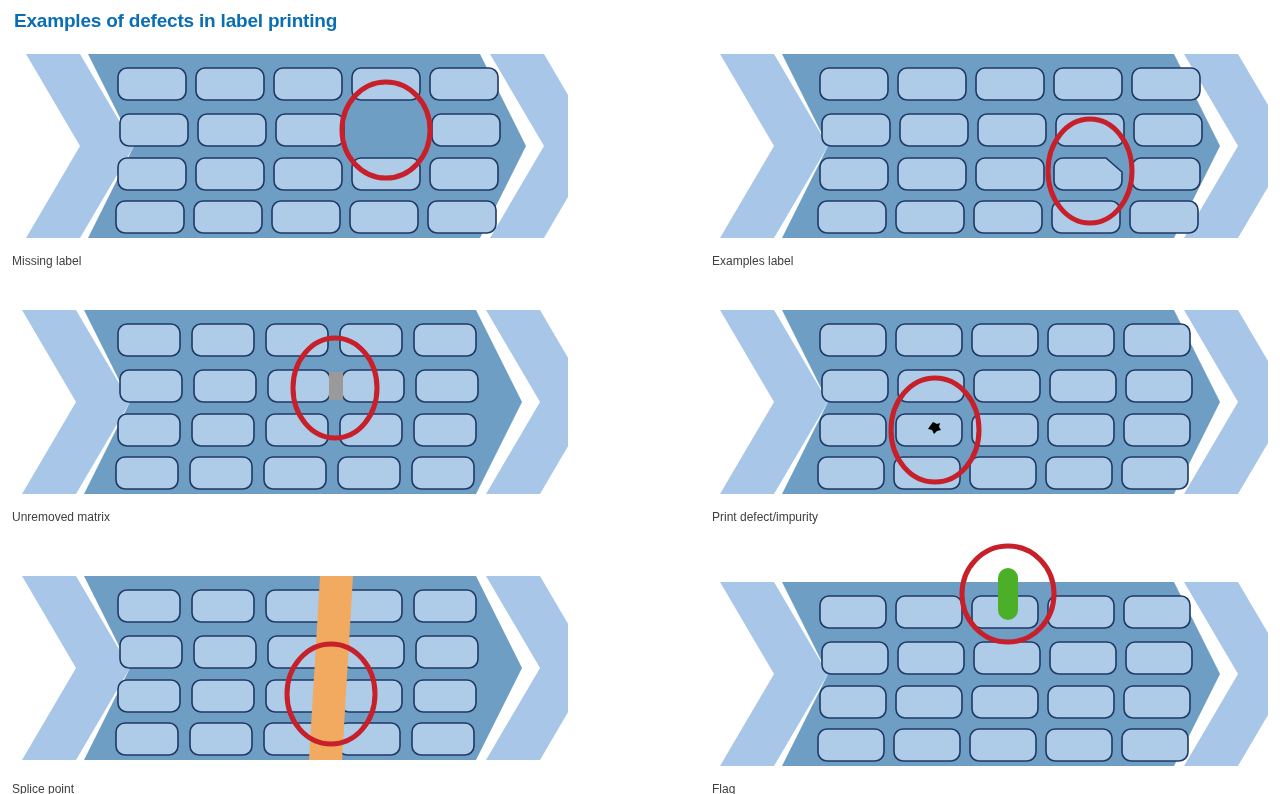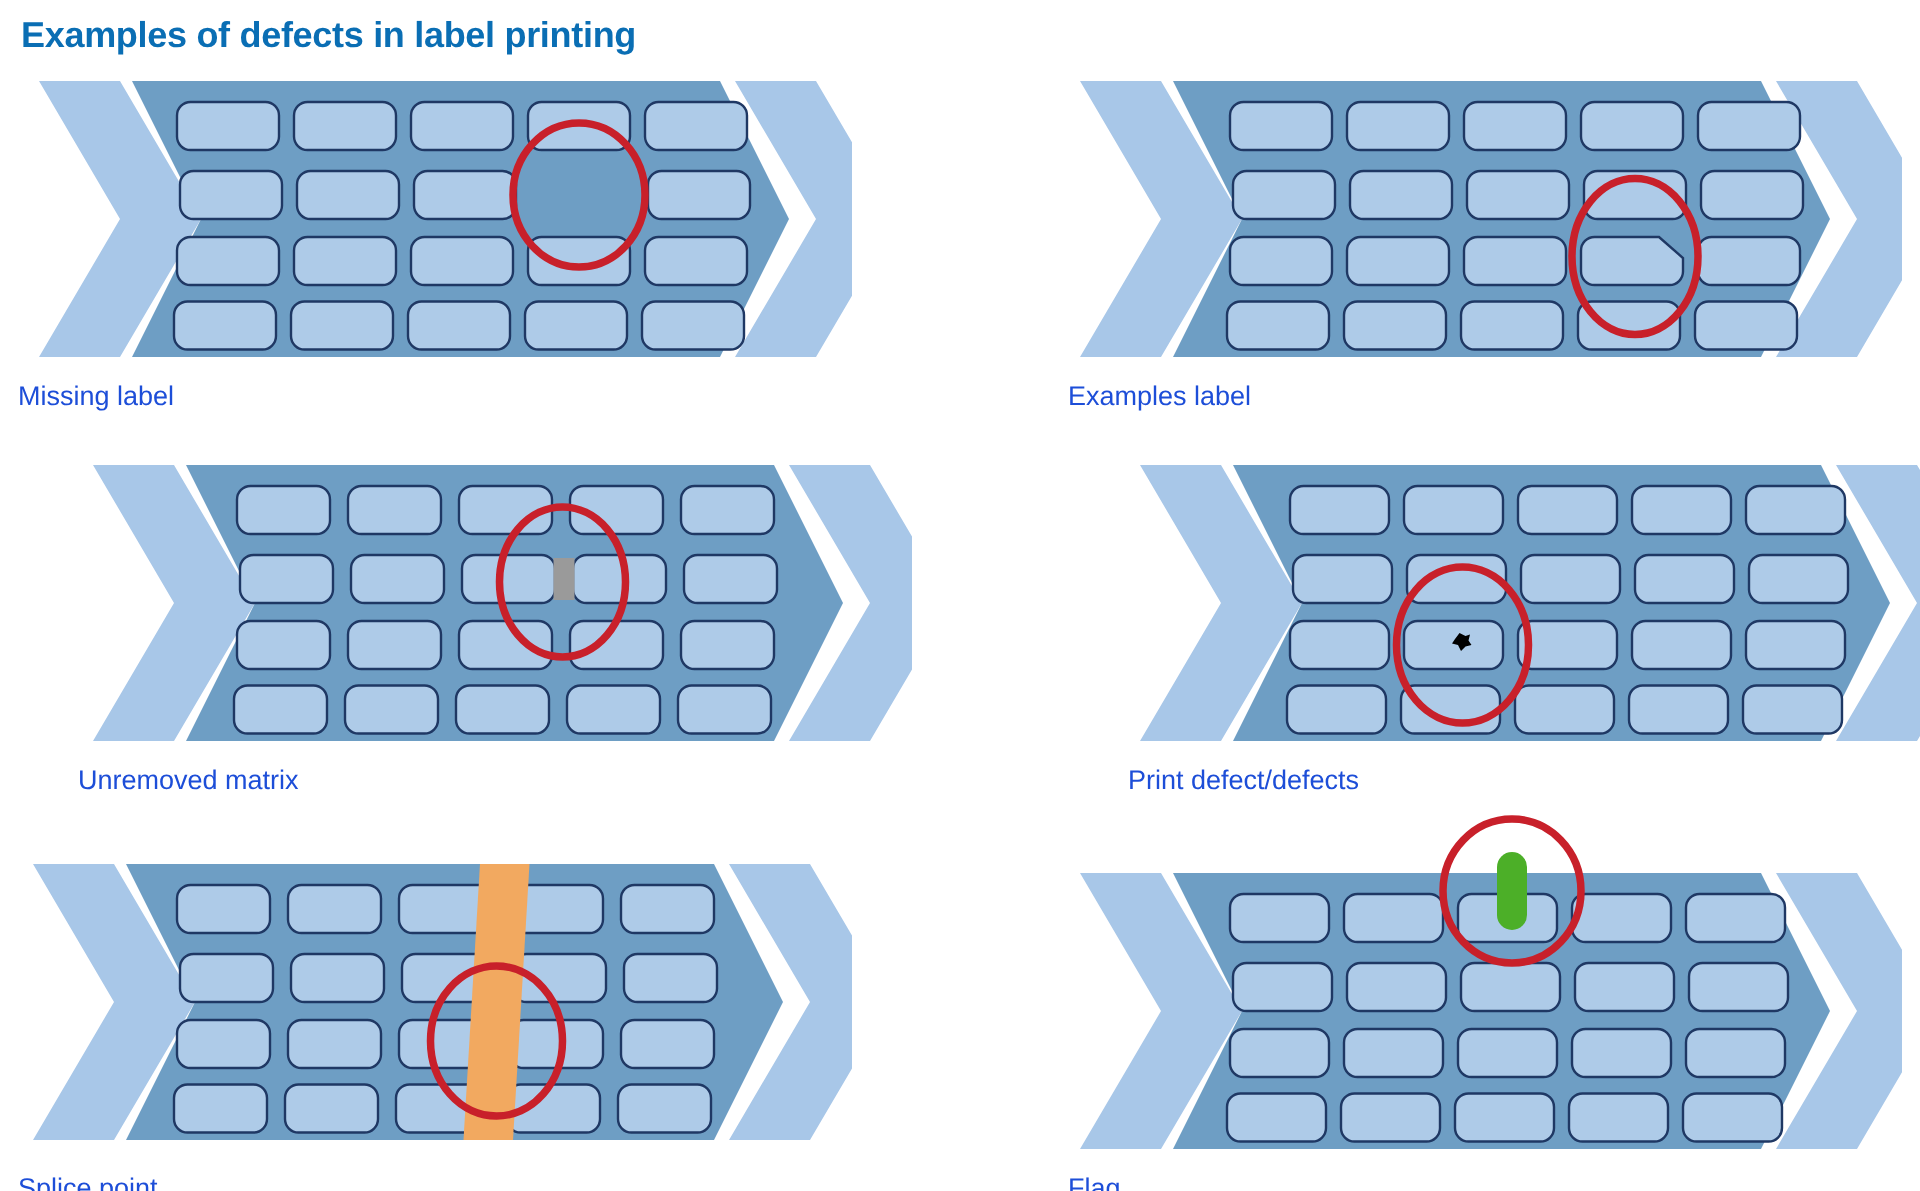--- a/index.html
+++ b/index.html
@@ -6,56 +6,56 @@
   body{
     width:1280px;height:794px;
     background:#ffffff;
     font-family:"Liberation Sans", sans-serif;
     overflow:hidden;
     position:relative;
   }
   .page-title{
     position:absolute;
     left:14px; top:10px;
-    font-size:24px;
+    font-size:19px;
     font-weight:bold;
     color:#0a6eb4;
     letter-spacing:-0.2px;
     white-space:nowrap;
   }
   .panels{
     position:absolute;
     left:0; top:46px;
     width:1280px; height:748px;
   }
   .panel{
     position:absolute;
     width:580px;
     height:250px;
   }
   .panel.c0{ left:8px; }
   .panel.c1{ left:708px; }
   .panel.r0{ top:0px; }
-  .panel.r1{ top:256px;margin-left:40px; }
+  .panel.r1{ top:256px; }
   .panel.r2{ top:512px; }
 
   .figure{
     position:absolute;
     left:0; top:0;
     width:560px;
     height:205px;
   }
   .figure svg{ display:block; }
 
   .caption{
     position:absolute;
     left:4px;
     top:208px;
-    font-size:18px;
-    color:#1d4ed8;
+    font-size:12px;
+    color:#404040;
     white-space:nowrap;
   }
   
   .panel.r2.c1 .figure{ top:16px; }
   .panel.r2.c1 .caption{ top:224px; }
   .panel.r2.c0 .caption{ top:224px; }
   .panel.r2.c0 .figure{ top:10px; }
 </style>
 </head>
 <body>
@@ -252,21 +252,21 @@
           <rect x="414" y="155" width="66" height="32" rx="9"></rect>
         </g>
         <g>
           <path d="M222 124 l3 -4 l4 2 l3 -1 l-1 4 l2 3 l-4 1 l-3 3 l-2 -4 l-4 -1 Z" fill="#000000"></path>
         </g>
         <g>
           <ellipse cx="227" cy="128" rx="44" ry="52" fill="none" stroke="#c8202a" stroke-width="5"></ellipse>
         </g>
       </svg>
     </div>
-    <div class="caption">Print defect/defects</div>
+    <div class="caption">Print defect/impurity</div>
   </div>
 
   <div class="panel r2 c0">
     <div class="figure">
       <svg width="560" height="205" viewBox="0 0 560 205" xmlns="http://www.w3.org/2000/svg">
         <g>
           <path d="M14 8 L68 8 L122 100 L68 192 L14 192 L68 100 Z" fill="#a8c7e8"></path>
         </g>
         <g>
           <path d="M76 8 L468 8 L514 100 L468 192 L76 192 L122 100 Z" fill="#6e9ec4"></path>

